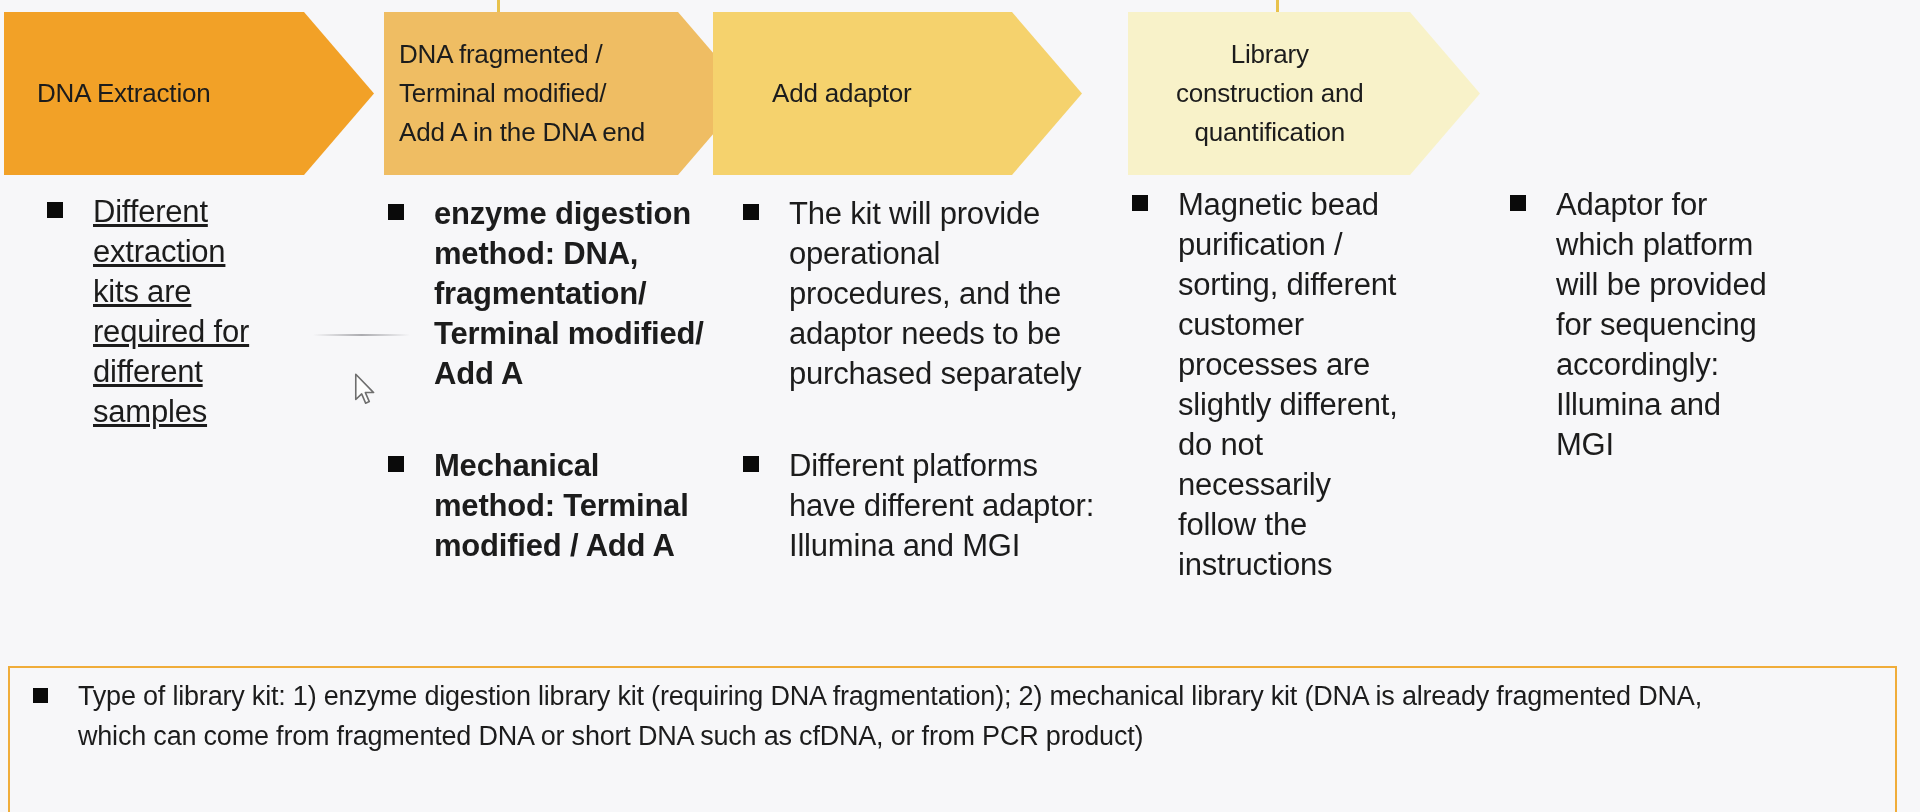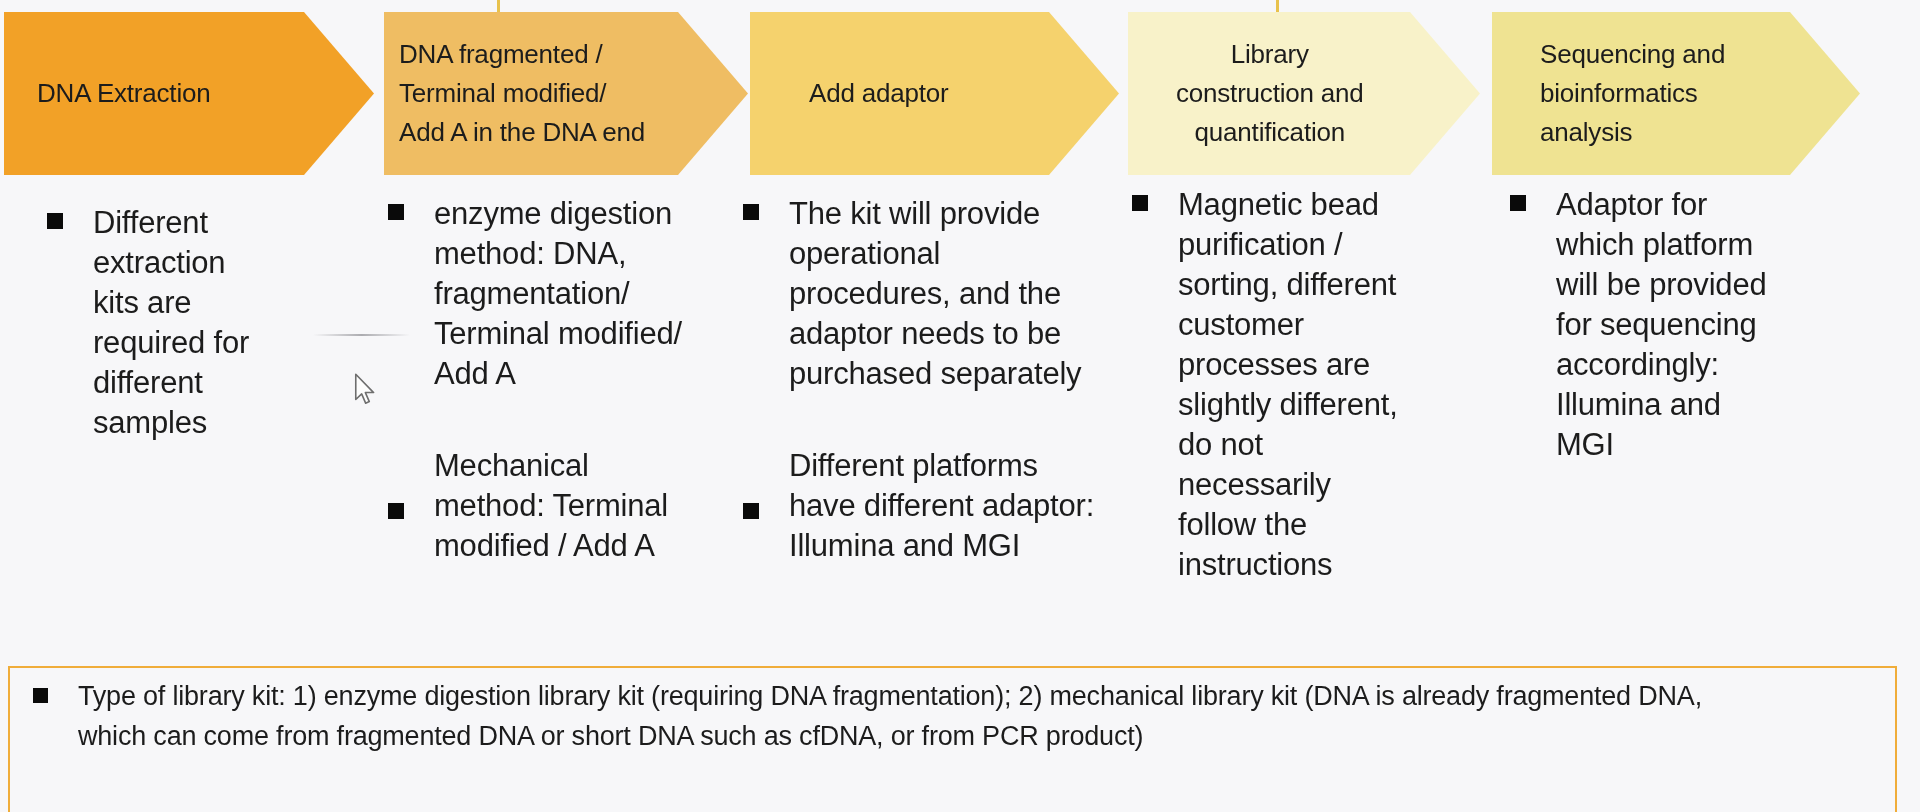--- a/index.html
+++ b/index.html
@@ -17,35 +17,35 @@
   .conn-2{left:1276px;height:16px;}
   
   .arrow{
     position:absolute;top:12px;height:163px;
     display:flex;align-items:center;
     clip-path:polygon(0 0, calc(100% - 70px) 0, 100% 50%, calc(100% - 70px) 100%, 0 100%);
     box-sizing:border-box;
   }
   .a1{left:4px;width:370px;padding-left:33px;}
   .a2{left:384px;width:364px;padding-left:15px;}
-  .a3{left:750px;width:369px;padding-left:59px;}
+  .a3{left:713px;width:369px;padding-left:59px;}
   .a4{left:1128px;width:352px;padding-left:48px;}
   .a5{left:1492px;width:368px;padding-left:48px;}
   .arrow-label{
     font-size:26px;line-height:39px;
     white-space:pre;letter-spacing:-0.2px;
   }
   
   .col{position:absolute;font-size:31px;line-height:40px;}
   .brow{display:flex;}
-  .brow + .brow{margin-top:52px;align-items:center;}
+  .brow + .brow{margin-top:52px;}
   .sq{flex:none;width:16px;height:16px;background:#0a0a0a;margin-top:10px;}
   .btext{margin-left:30px;white-space:pre;letter-spacing:-0.2px;}
-  .c1{left:47px;top:203px;}
-  .c2{left:388px;top:194px;}
+  .c1{left:47px;top:192px;text-decoration:underline;}
+  .c2{left:388px;top:194px;font-weight:bold;}
   .c3{left:743px;top:194px;}
   .c4{left:1132px;top:185px;}
   .c5{left:1510px;top:185px;}
   
   .divider{
     position:absolute;left:313px;top:334px;width:97px;height:2px;
     background:linear-gradient(90deg,rgba(160,160,165,0),rgba(140,140,145,.7),rgba(160,160,165,0));
   }
   
   .notes{
@@ -76,25 +76,20 @@
 Terminal modified/
 Add A in the DNA end</span>
   </div>
   <div class="arrow a3" style="background: rgb(245, 210, 109);">
     <span class="arrow-label">Add adaptor</span>
   </div>
   <div class="arrow a4" style="background: rgb(248, 242, 201); text-align: center;">
     <span class="arrow-label">Library
 construction and
 quantification</span>
-  </div>
-  <div class="arrow a5" style="background: rgb(239, 227, 146);">
-    <span class="arrow-label">Sequencing and
-bioinformatics
-analysis</span>
   </div>
 
   <div class="col c1">
     <div class="brow">
       <span class="sq"></span>
       <span class="btext">Different
 extraction
 kits are
 required for
 different

